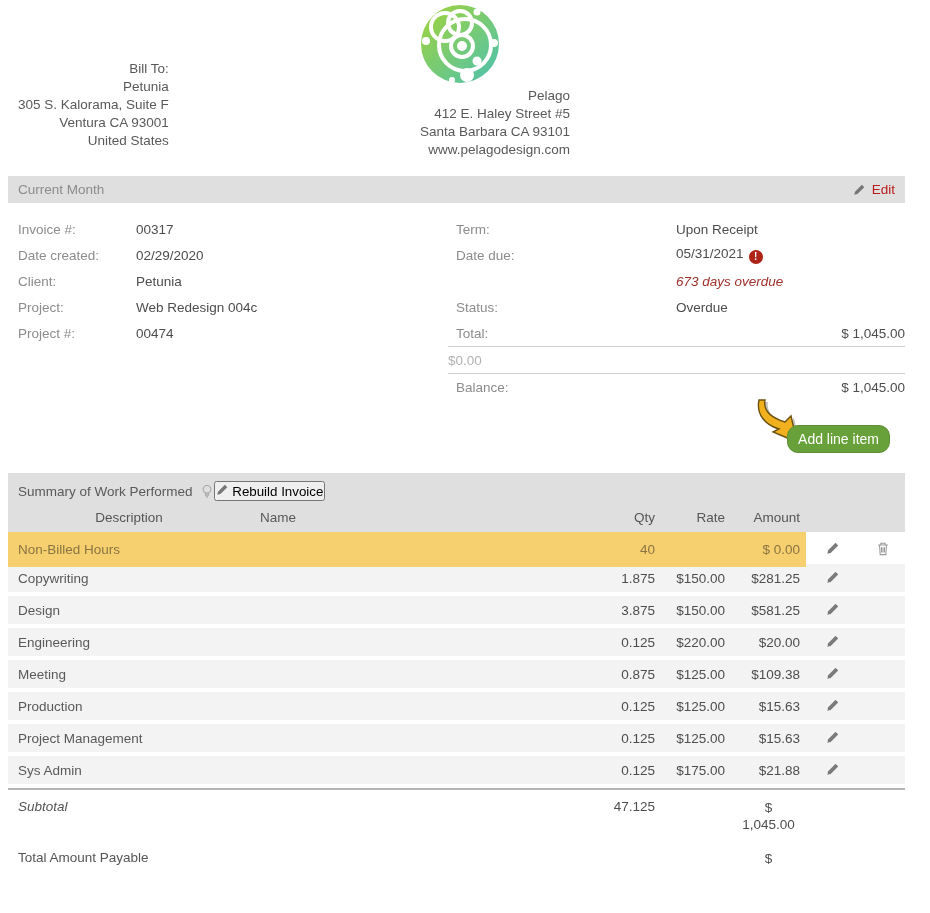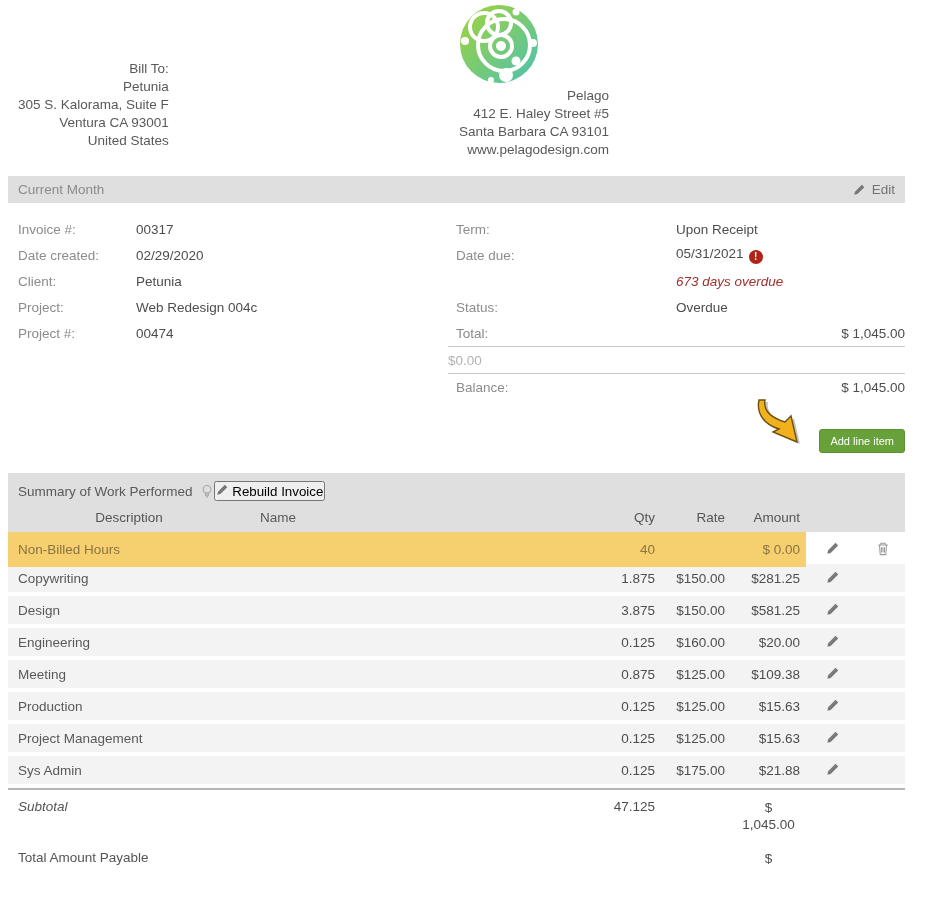--- a/index.html
+++ b/index.html
@@ -6,48 +6,48 @@
     --bar-gray:#dfdfdf; --row-gray:#f3f3f3; --yellow:#f6d06e; --yellow-text:#8a7444;
     --green:#68a03a; --red:#b02318; --red-text:#a0312d; --arrow:#f1b11f;
   }
   *{box-sizing:border-box; margin:0; padding:0;}
   body{width:930px; background:#fff; font-family:"Liberation Sans",sans-serif; color:#4d4d4d; font-size:13.5px;}
   .wrap{margin-left:8px; width:897px;}
 
   
   .top{position:relative; height:176px;text-align:right;}
   .billto{position:absolute; left:10px; top:60px; line-height:18px; color:#595959;}
-  .company{position:absolute; left:451px; top:4px; line-height:18px; color:#595959;}
+  .company{position:absolute; left:412px; top:4px; line-height:18px; color:#595959;}
   .logo{display:block; margin-bottom:3px;}
 
   
   .bar{height:27px; display:flex; align-items:center; background:var(--bar-gray); color:#8c8c8c; padding:0 10px;}
-  .bar .right-action{margin-left:auto; display:flex; align-items:center; gap:6px; color:#737373; cursor:pointer; background:none; border:none; font-size:13.5px; font-family:inherit;}
+  .bar .right-action{margin-left:auto; display:flex; align-items:center; gap:6px; color:#b91c1c; cursor:pointer; background:none; border:none; font-size:13.5px; font-family:inherit;}
 
   
   .details{display:flex; padding:13px 0 0;}
   .d-left{width:440px;}
   .d-right{flex:1;}
   .frow{display:flex; align-items:center; height:26px;}
   .flabel{width:128px; color:#8c8c8c; padding-left:10px; flex-shrink:0;}
   .d-right .flabel{width:228px; padding-left:8px;}
   .fvalue{color:#4d4d4d;}
   .overdue-note{font-style:italic; color:var(--red-text);}
   .alert{display:inline-flex; align-items:center; justify-content:center; width:14px; height:14px; border-radius:50%;
          background:var(--red); color:#fff; font-size:10px; font-weight:bold; margin-left:5px; vertical-align:-2px;}
   .trow-total{display:flex; align-items:center; height:27px;}
   .trow-total .tlabel{flex:1; color:#8c8c8c; padding-left:8px;}
   .trow-total .tvalue{color:#4d4d4d;}
   .trow-total.lined{border-bottom:1px solid #ccc;}
   .tvalue.muted{color:#b3b3b3;}
 
   
   .addline{position:relative; height:58px;}
-  .btn-green{position:absolute; right:0; bottom:6px; background:var(--green); border:1px solid #5d8f33; border-radius:3px;
-             color:#fff; font-size:11px; font-family:inherit; padding:5px 10px; cursor:pointer;}
+  .btn-green{position:absolute; right:15px; bottom:6px; background:var(--green); border:1px solid #5d8f33; border-radius:11px;
+             color:#fff; font-size:14px; font-family:inherit; padding:5px 10px; cursor:pointer;}
   .arrow{position:absolute; right:99px; bottom:12px;}
 
   
   .worktable{margin-top:14px; padding-bottom:12px;}
   .tbar{background:var(--bar-gray); padding:5px 0 7px;}
   .tbar-title{display:flex; align-items:center; padding:3px 10px 9px; color:#595959;}
   .tbar-title .bulb{margin-left:7px; display:inline-flex;}
   .grid{display:grid; grid-template-columns:242px 340px 68px 70px 78px 54px 1fr; align-items:center;}
   .c{padding:0 3px;}
   .c.name{padding-left:10px; color:#595959;}
@@ -273,21 +273,21 @@
     </div>
     <div class="c act">
       
     </div>
   </div>
 
   <div class="grid datarow">
     <div class="c name">Engineering</div>
     <div class="c desc"></div>
     <div class="c qty">0.125</div>
-    <div class="c rate">$160.00</div>
+    <div class="c rate">$220.00</div>
     <div class="c amount">$20.00</div>
     <div class="c act">
       <button class="iconbtn">
         <svg width="14" height="14" viewBox="0 0 16 16">
                 <path d="M10.9 2.1l3 3L5.4 13.6l-3.9 1 1-3.9z" fill="#7a7a7a"></path>
               </svg>
       </button>
     </div>
     <div class="c act">
       

